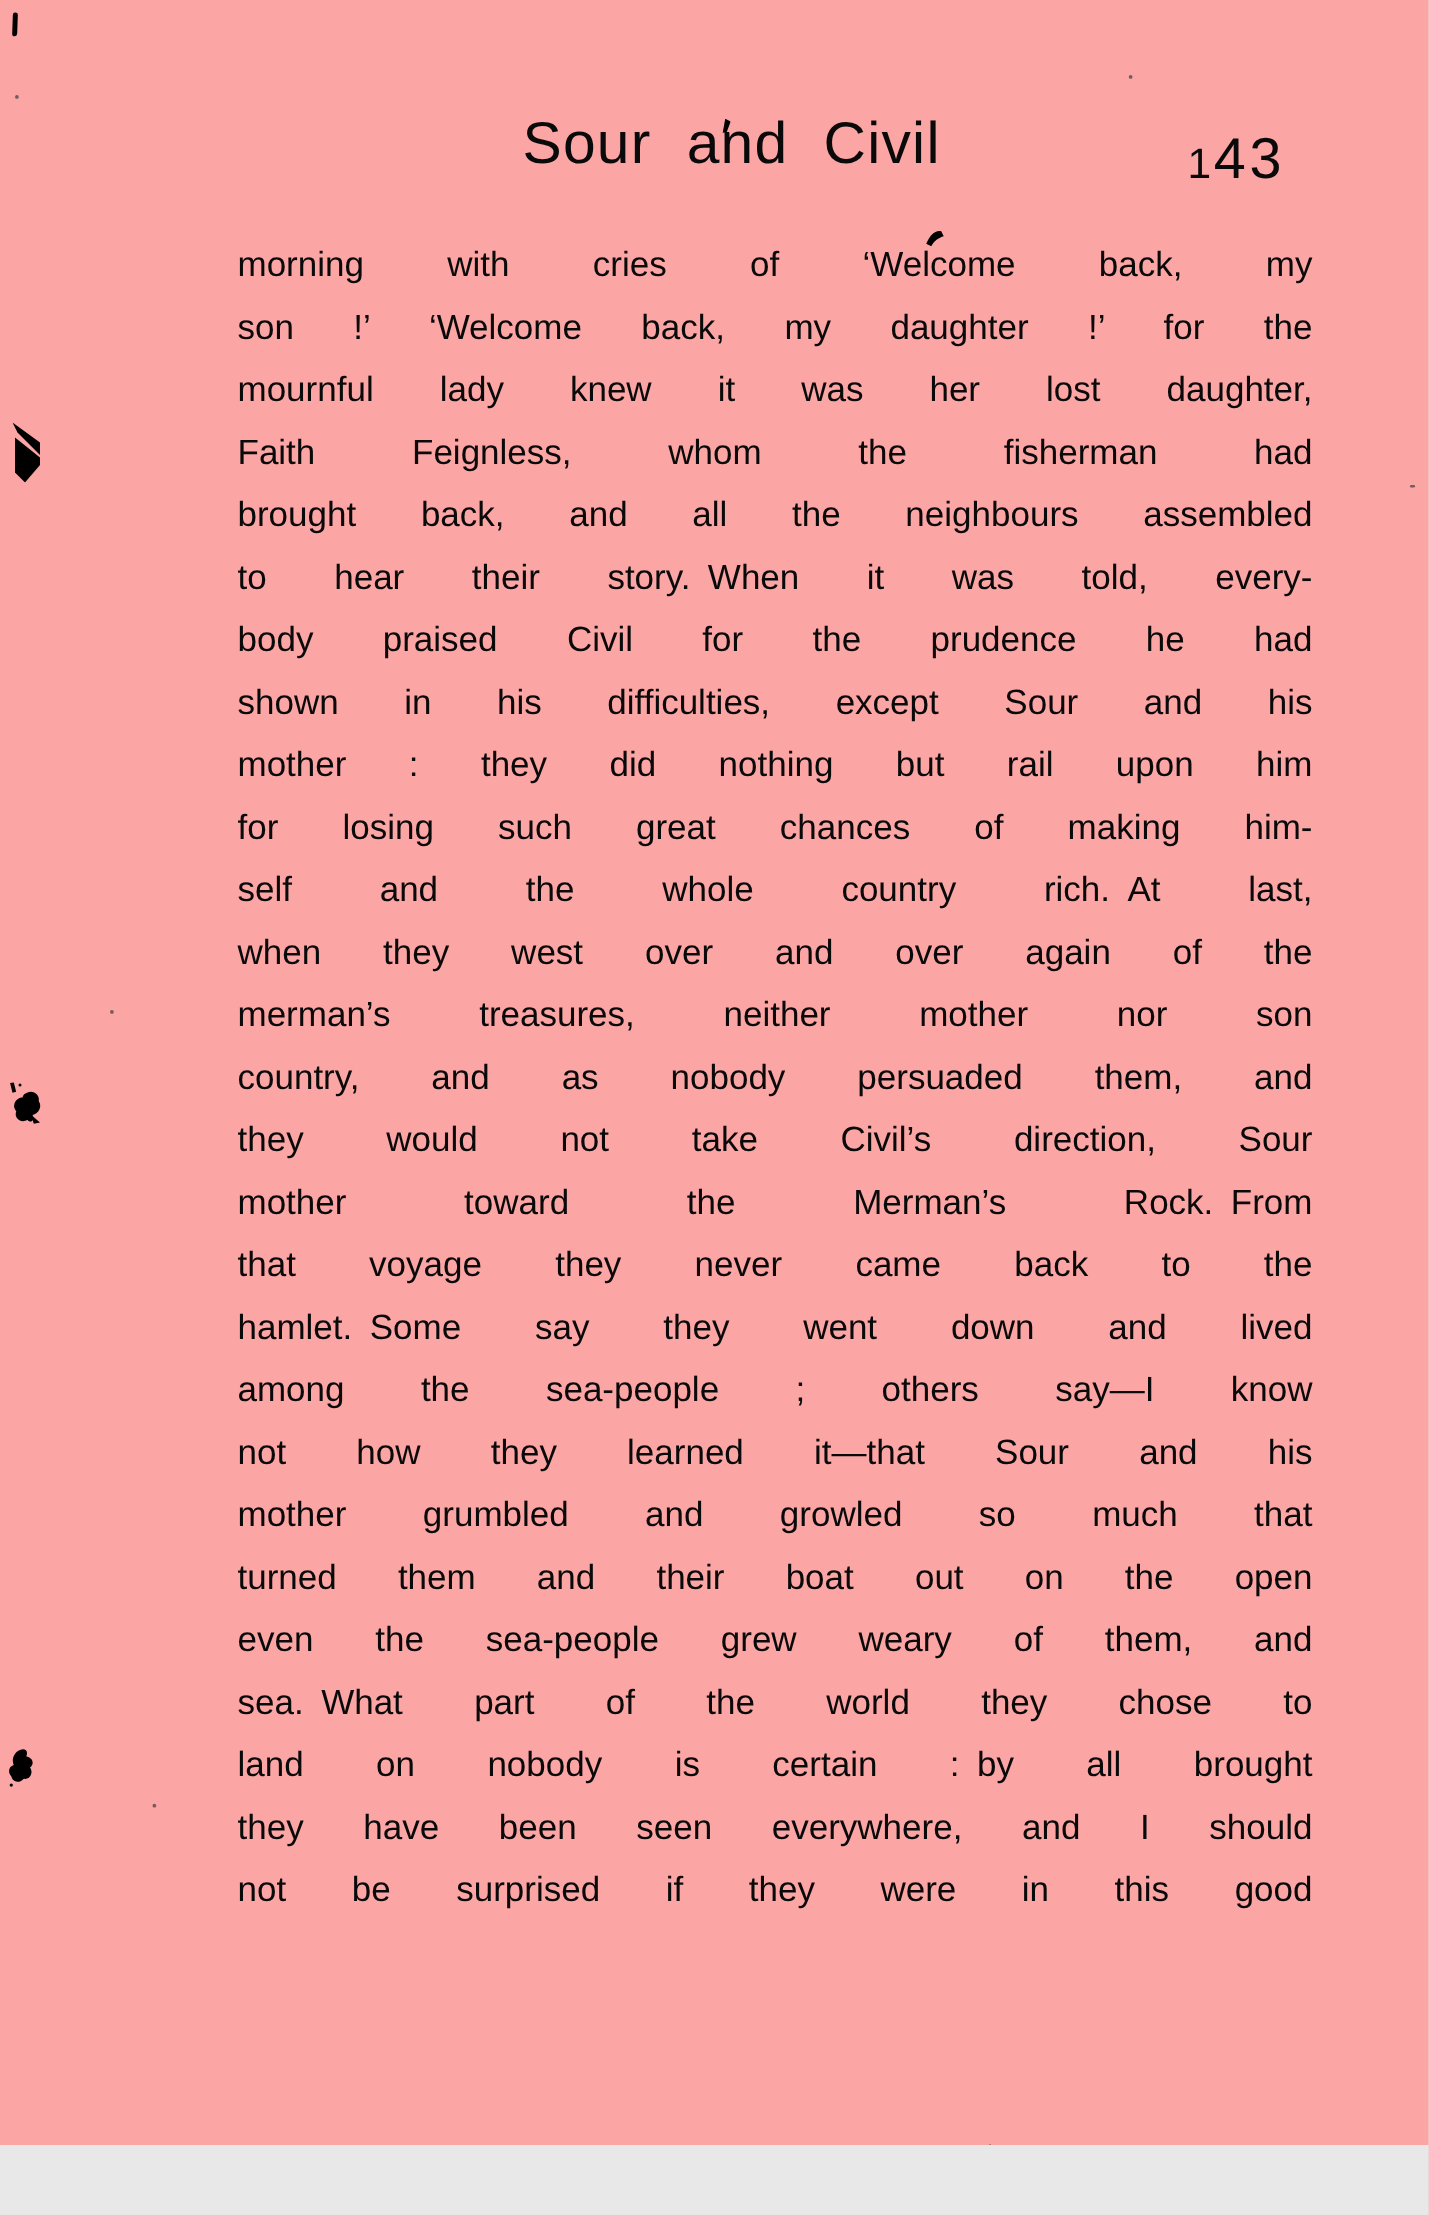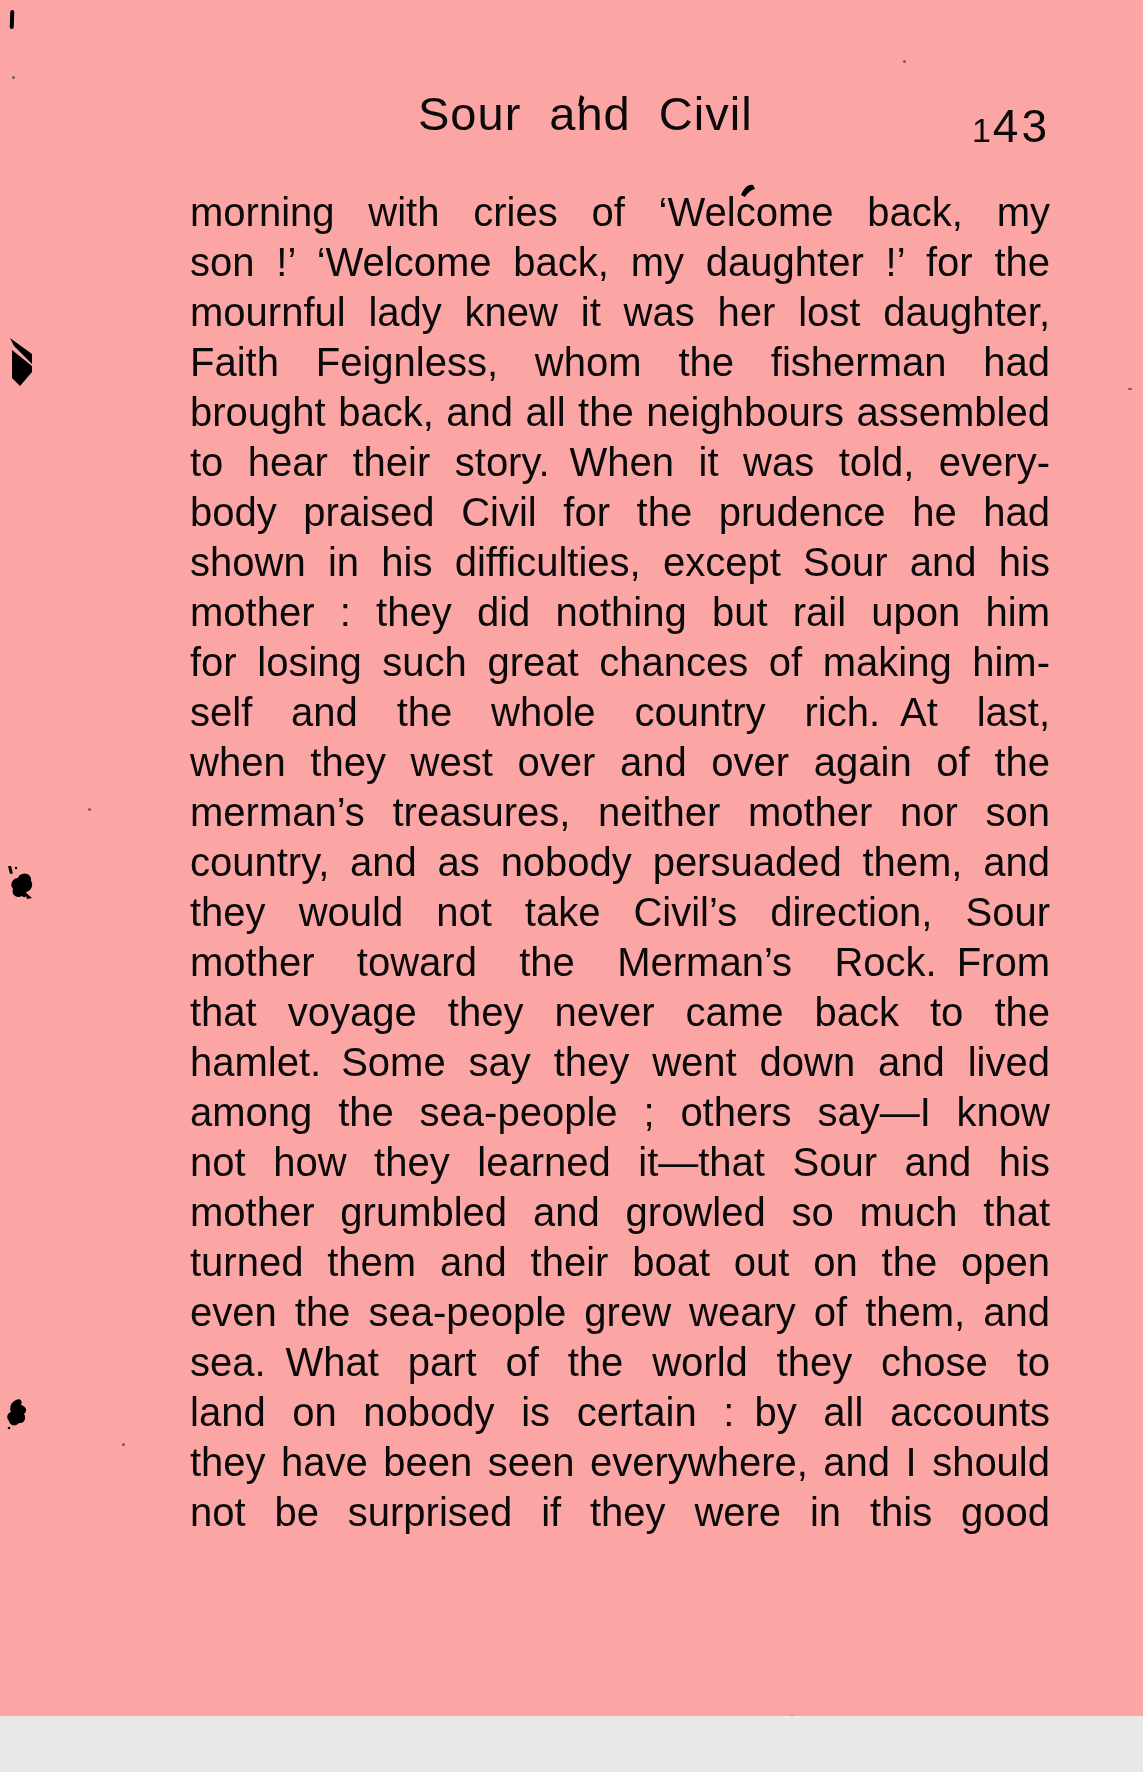--- a/index.html
+++ b/index.html
@@ -13,31 +13,31 @@
   }
   
   .chapter-title{
     position:absolute;left:418px;top:86px;
     font-size:47px;line-height:56px;
     word-spacing:14px;letter-spacing:1px;
     white-space:nowrap;
   }
   .folio{
     position:absolute;left:950px;top:98px;width:100px;
-    font-size:46px;line-height:56px;text-align:right;
+    font-size:46px;line-height:56px;text-align:left;
     letter-spacing:3px;white-space:nowrap;
   }
   .folio-sm{font-size:34px;letter-spacing:2px;}
   
   .textblock{
     position:absolute;left:190px;top:187px;width:860px;
   }
   .line{
     height:50px;
-    font-size:40px;line-height:50px;
+    font-size:28px;line-height:50px;
     text-align:justify;
     text-align-last:justify;
     white-space:normal;
   }
   
   .artifact{position:absolute;}
   .corner-tick{
     left:10px;top:10px;width:4px;height:19px;
     background:#000;border-radius:2px;transform:rotate(2deg);
   }
@@ -78,21 +78,21 @@
     <div class="line">they would not take Civil’s direction, Sour</div>
     <div class="line">mother toward the Merman’s Rock. From</div>
     <div class="line">that voyage they never came back to the</div>
     <div class="line">hamlet. Some say they went down and lived</div>
     <div class="line">among the sea-people ; others say—I know</div>
     <div class="line">not how they learned it—that Sour and his</div>
     <div class="line">mother grumbled and growled so much that</div>
     <div class="line">turned them and their boat out on the open</div>
     <div class="line">even the sea-people grew weary of them, and</div>
     <div class="line">sea. What part of the world they chose to</div>
-    <div class="line">land on nobody is certain : by all accounts</div>
+    <div class="line">land on nobody is certain : by all brought</div>
     <div class="line">they have been seen everywhere, and I should</div>
     <div class="line">not be surprised if they were in this good</div>
   </div>
 
   <div class="artifact corner-tick"></div>
 
   <div class="artifact" style="left:739px;top:182px;">
     <svg width="18" height="16" viewBox="0 0 18 16">
       <path d="M2,13 C5,6 9,2 14,3 L16,7 C12,8 8,11 6,15 Z" fill="#000"></path>
     </svg>

